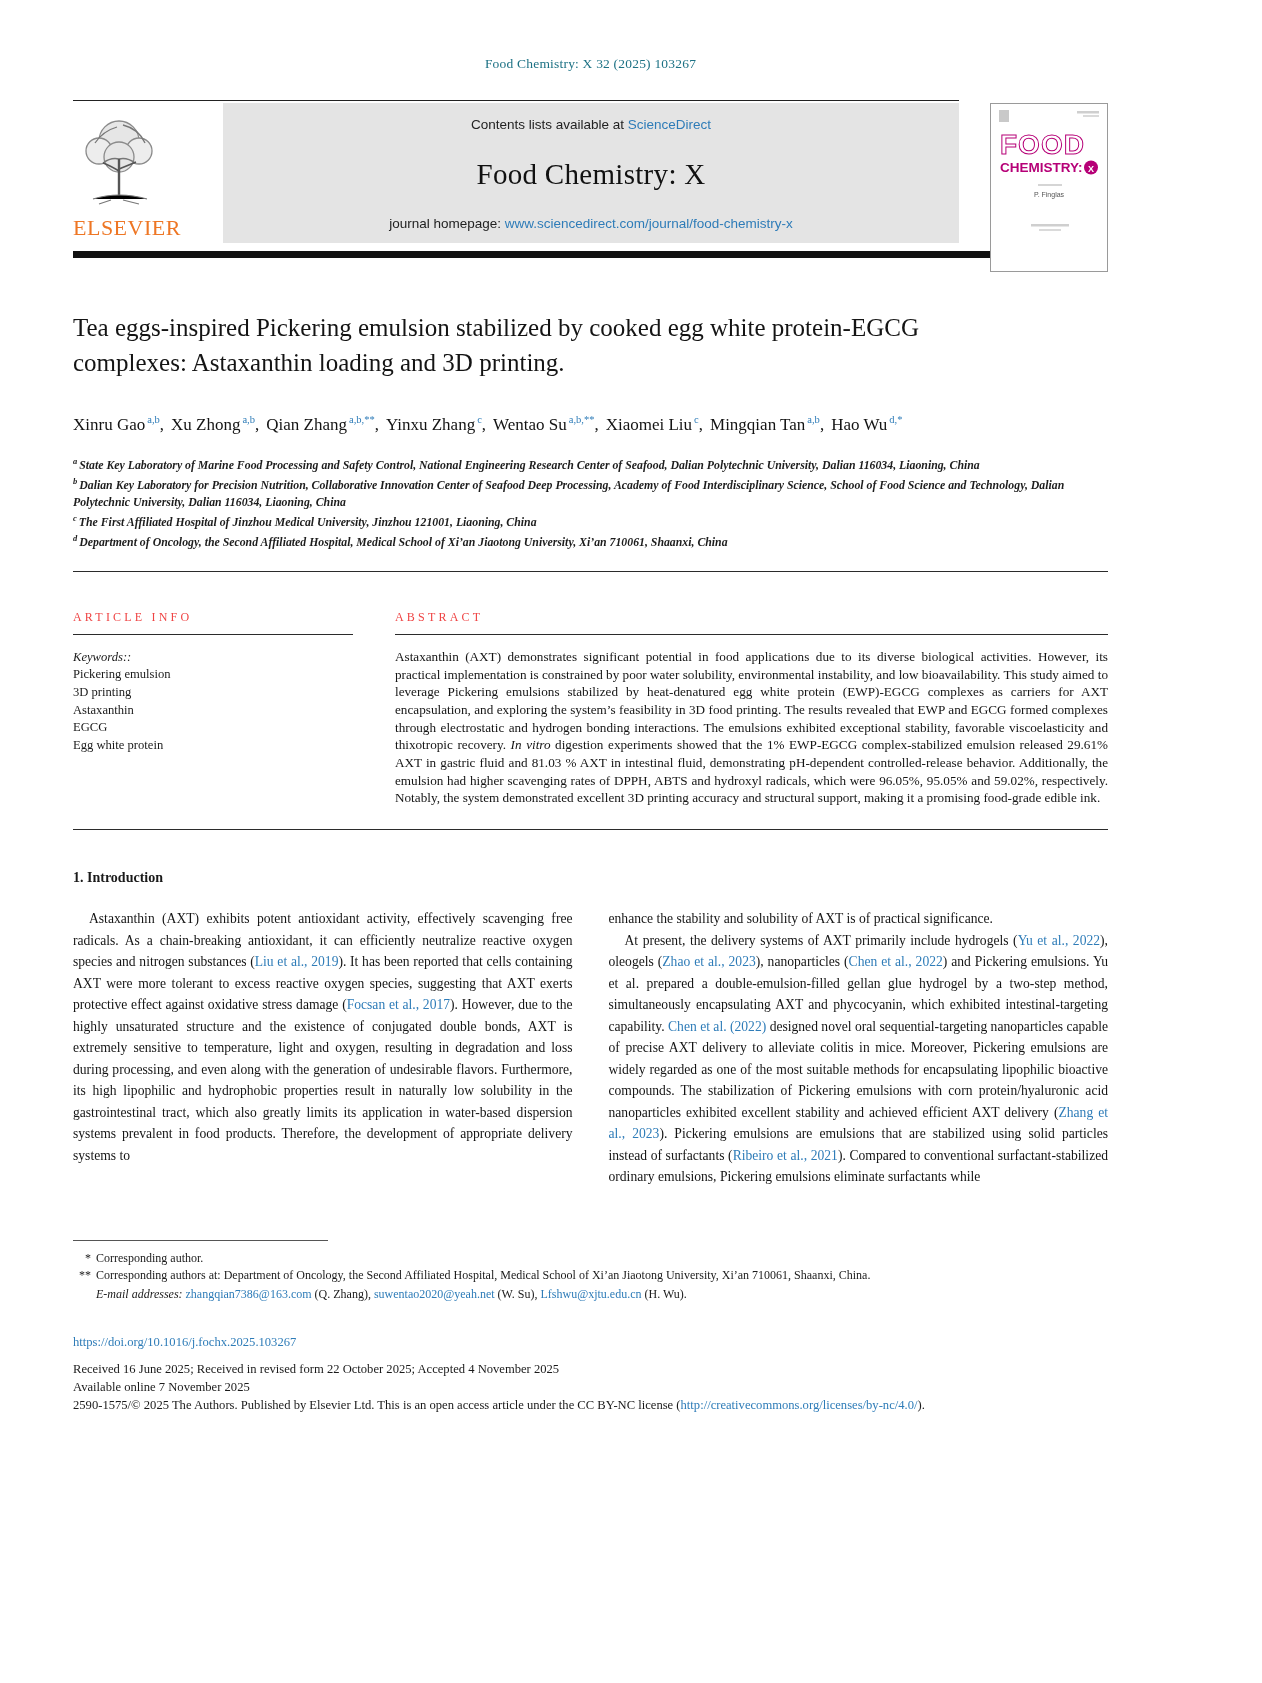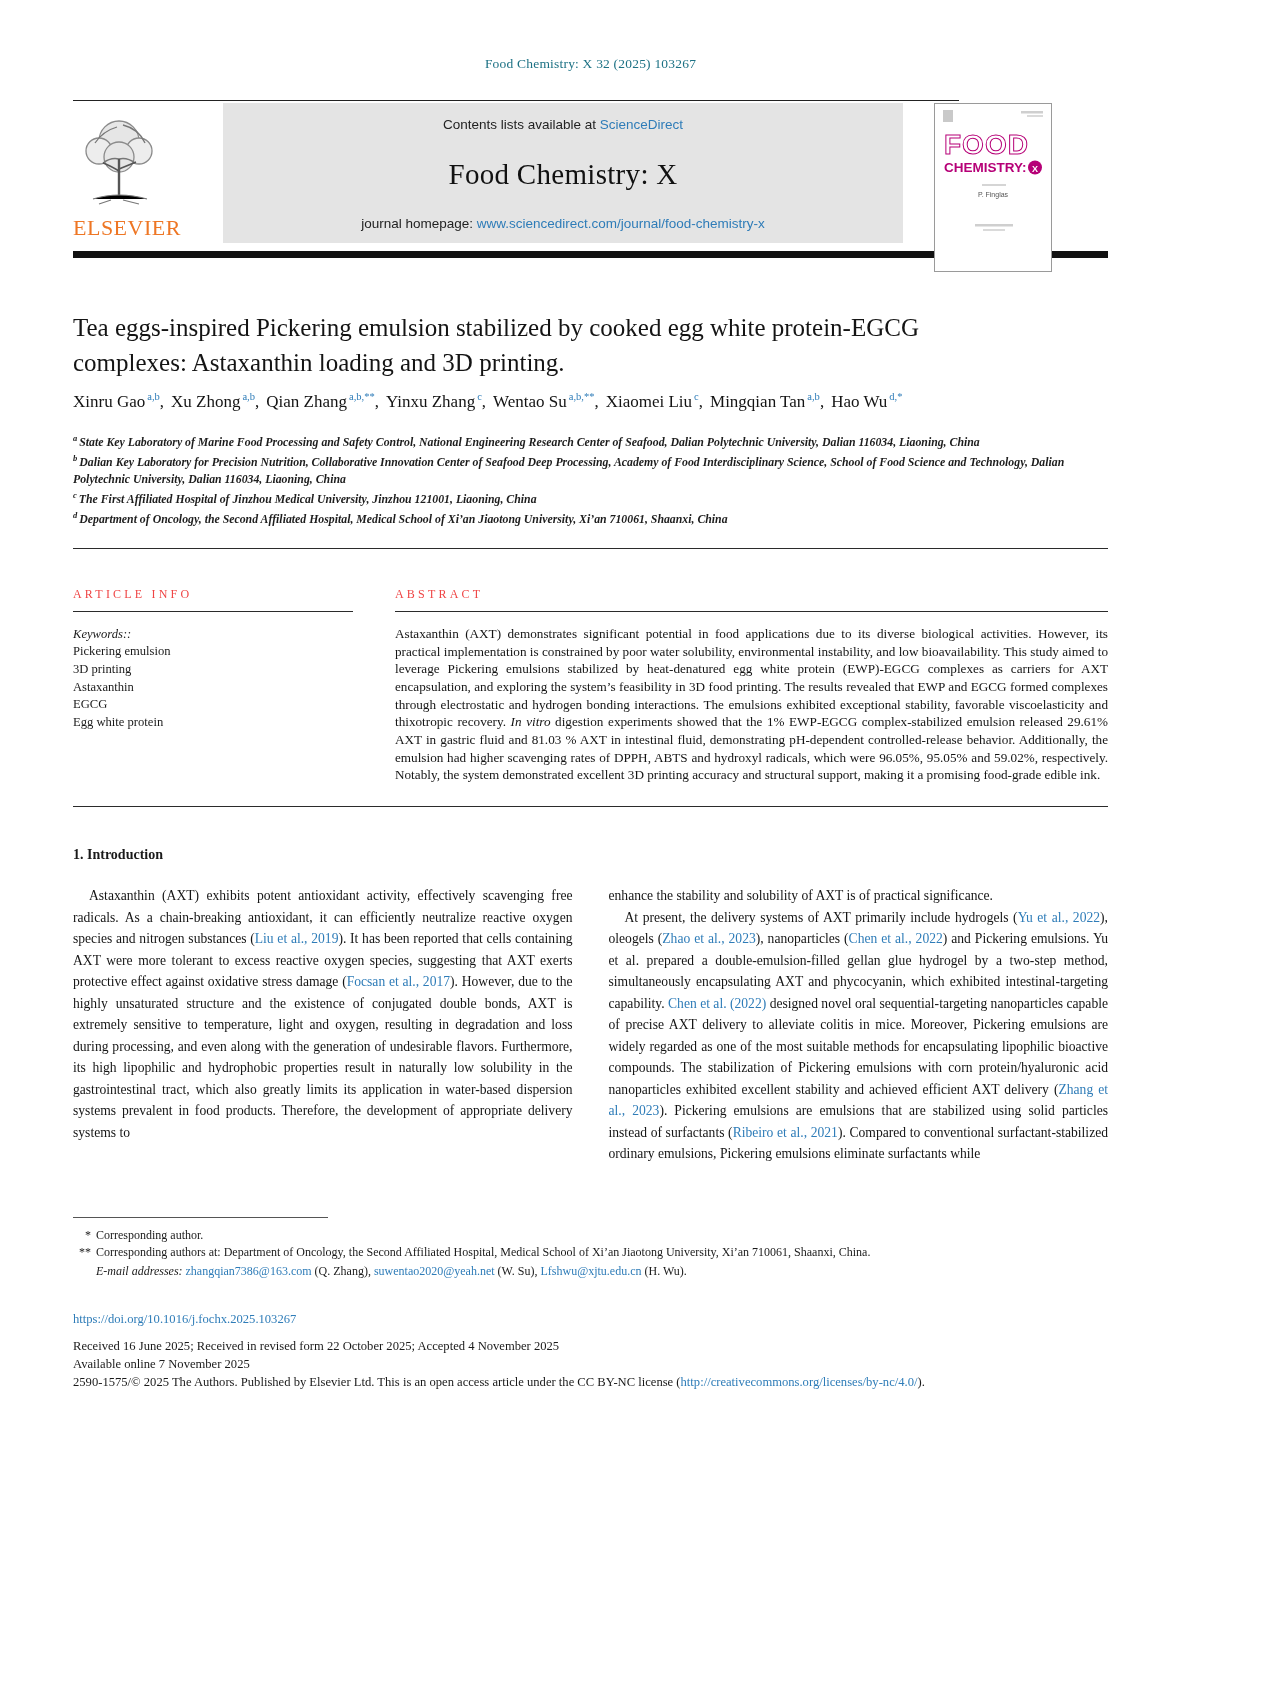--- a/index.html
+++ b/index.html
@@ -12,33 +12,33 @@
   .page{position:relative;width:1262px;height:1683px;overflow:hidden;padding:56px 0 0 73px;}
   .content{width:1035px;}
 
   .citation{font-size:13.5px;text-align:center;color:var(--citation);letter-spacing:.2px;}
 
   .top-rule{border:none;border-top:1.5px solid #222;margin-top:28px;width:886px;}
 
   .masthead{display:flex;align-items:stretch;margin-top:2px;height:140px;}
   .logo-block{width:150px;display:flex;flex-direction:column;align-items:flex-start;justify-content:flex-end;padding-bottom:2px;}
   .elsevier-wordmark{font-size:22px;letter-spacing:.5px;color:var(--elsevier-orange);font-family:"Liberation Serif",serif;}
-  .banner{width:680px;background:var(--banner-bg);display:flex;flex-direction:column;align-items:center;justify-content:space-between;padding:14px 10px 12px;}
+  .banner{width:736px;background:var(--banner-bg);display:flex;flex-direction:column;align-items:center;justify-content:space-between;padding:14px 10px 12px;}
   .banner .contents-line{font-family:"Liberation Sans",sans-serif;font-size:13.5px;color:#222;}
   .banner .contents-line .sd{color:var(--link);}
   .banner .journal-title{font-size:29px;letter-spacing:.3px;color:#111;}
   .banner .homepage-line{font-family:"Liberation Sans",sans-serif;font-size:13.5px;color:#222;}
   .banner .homepage-line .url{color:var(--link);}
   .cover{width:118px;margin-left:31px;height:169px;border:1px solid #9a9a9a;background:#fff;position:relative;}
 
   .black-bar{width:1035px;height:7px;background:#111;margin-top:8px;}
 
   .article-title{margin-top:52px;font-size:25px;line-height:35px;font-weight:400;max-width:930px;color:#141414;}
 
-  .authors{margin-top:11px;font-size:17px;color:#141414;}
+  .authors{margin-top:34px;font-size:17px;color:#141414;}
   .authors .author{margin-right:7px;white-space:nowrap;display:inline-block;}
   .authors sup{color:var(--link);font-size:10.5px;margin-left:2px;}
 
   .affiliations{margin-top:18px;font-size:11.8px;font-style:italic;line-height:16.5px;color:#1d1d1d;font-weight:bold;}
   .affiliations sup{font-size:8.5px;margin-right:2px;}
 
   .rule{border:none;border-top:1.2px solid #2b2b2b;}
   .rule-mid{margin-top:20px;width:1035px;}
 
   .info-abstract{display:flex;margin-top:0;width:1035px;}

